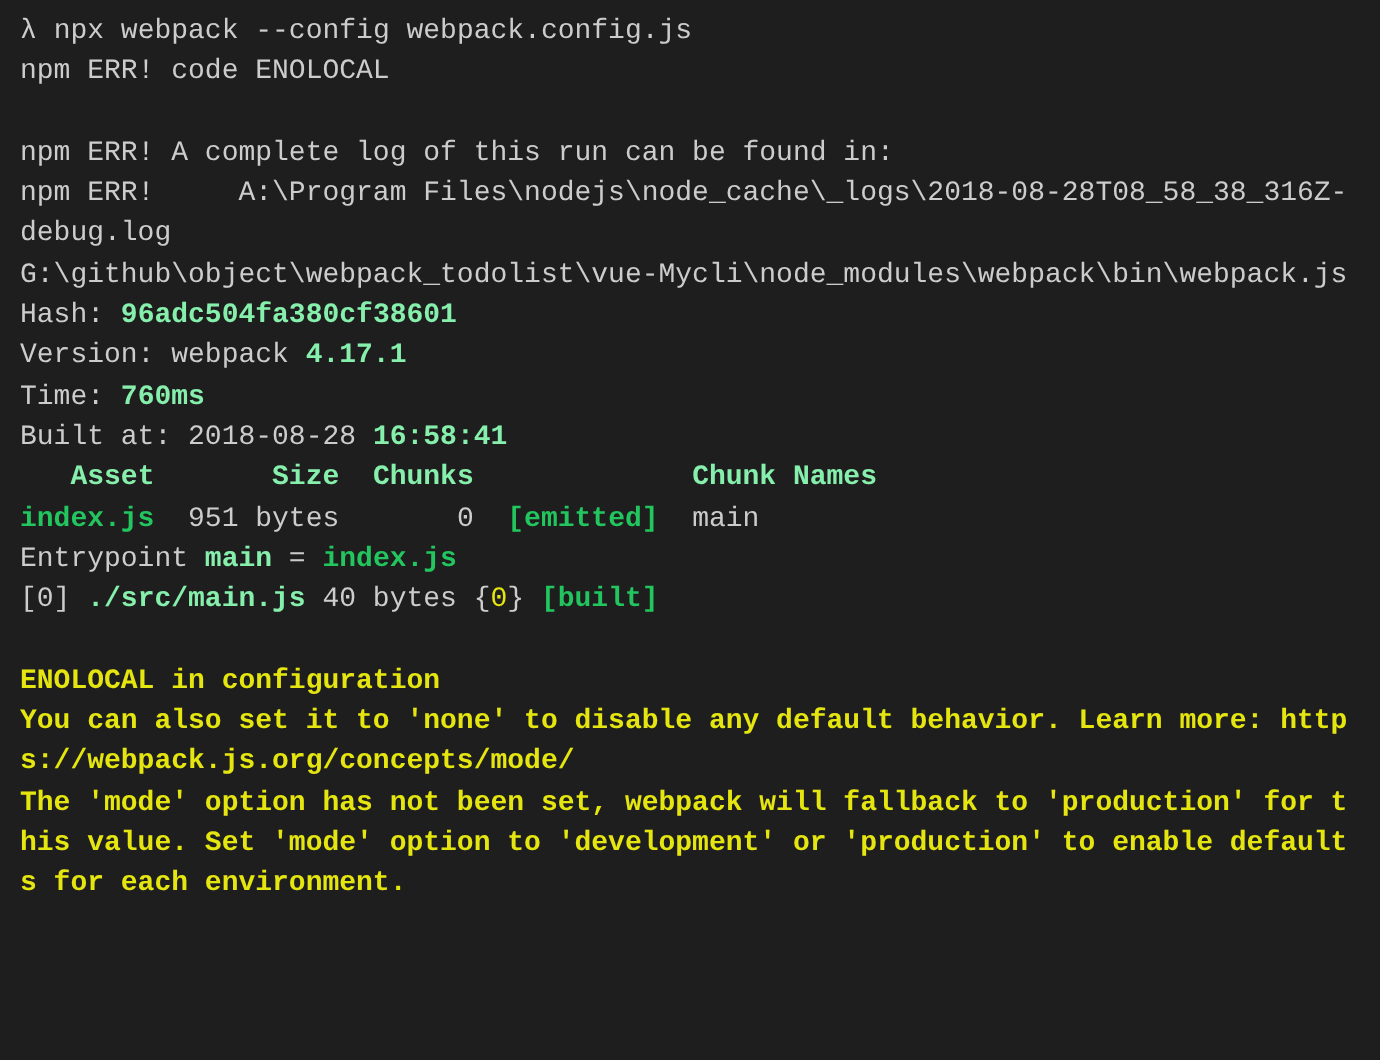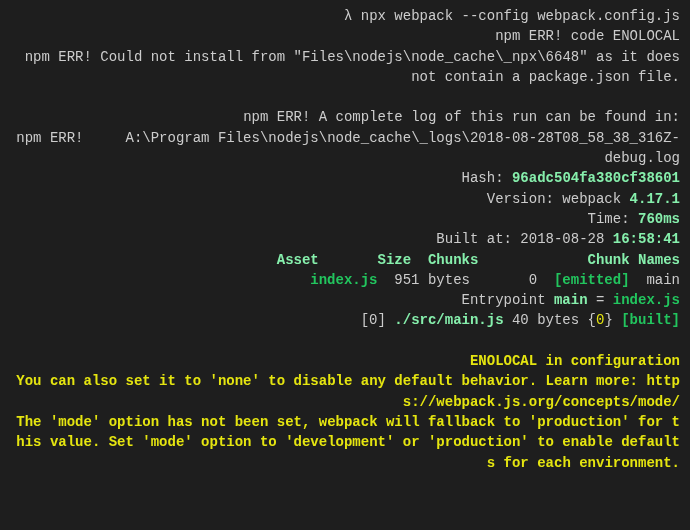--- a/index.html
+++ b/index.html
@@ -1,19 +1,18 @@
 <!DOCTYPE html>
 <html><head>
   <meta charset="utf-8">
   <style>
     * {
       margin: 0;
       padding: 0;
       box-sizing: border-box;
-      text-align: right;
     }
     body {
       background-color: #1e1e1e;
       color: #cccccc;
       font-family: Consolas, 'Courier New', monospace;
       font-size: 14px;
       line-height: 1.45;
       padding: 6px 10px;
       width: 690px;
       overflow: hidden;
@@ -37,24 +36,24 @@
     .bold {
       font-weight: bold;
     }
   </style>
 </head>
 <body>
 
 <div id="terminal">
     <div class="line"><span class="prompt">λ </span><span>npx webpack --config webpack.config.js</span></div>
     <div class="line"><span>npm ERR! code ENOLOCAL</span></div>
-    <div class="line"><span>npm ERR! Could not install from "Files\nodejs\node_cache\_npx\6648" as it does not contain a package.json file.</span></div>
     <div class="line"><span> </span></div>
     <div class="line"><span>npm ERR! A complete log of this run can be found in:</span></div>
     <div class="line"><span>npm ERR!     A:\Program Files\nodejs\node_cache\_logs\2018-08-28T08_58_38_316Z-debug.log</span></div>
+    <div class="line"><span>G:\github\object\webpack_todolist\vue-Mycli\node_modules\webpack\bin\webpack.js</span></div>
     <div class="line"><span>Hash: </span><span class="white bold">96adc504fa380cf38601</span></div>
     <div class="line"><span>Version: webpack </span><span class="white bold">4.17.1</span></div>
     <div class="line"><span>Time: </span><span class="white bold">760ms</span></div>
     <div class="line"><span>Built at: 2018-08-28 </span><span class="white bold">16:58:41</span></div>
     <div class="line"><span class="white bold">   Asset       Size  Chunks             Chunk Names</span></div>
     <div class="line"><span class="green bold">index.js</span><span>  951 bytes       0  </span><span class="green bold">[emitted]</span><span>  main</span></div>
     <div class="line"><span>Entrypoint </span><span class="white bold">main</span><span> = </span><span class="green bold">index.js</span></div>
     <div class="line"><span>[0] </span><span class="white bold">./src/main.js</span><span> 40 bytes {</span><span class="yellow">0</span><span>} </span><span class="green bold">[built]</span></div>
     <div class="line"><span> </span></div>
     <div class="line"><span class="yellow bold">ENOLOCAL in configuration</span></div>

